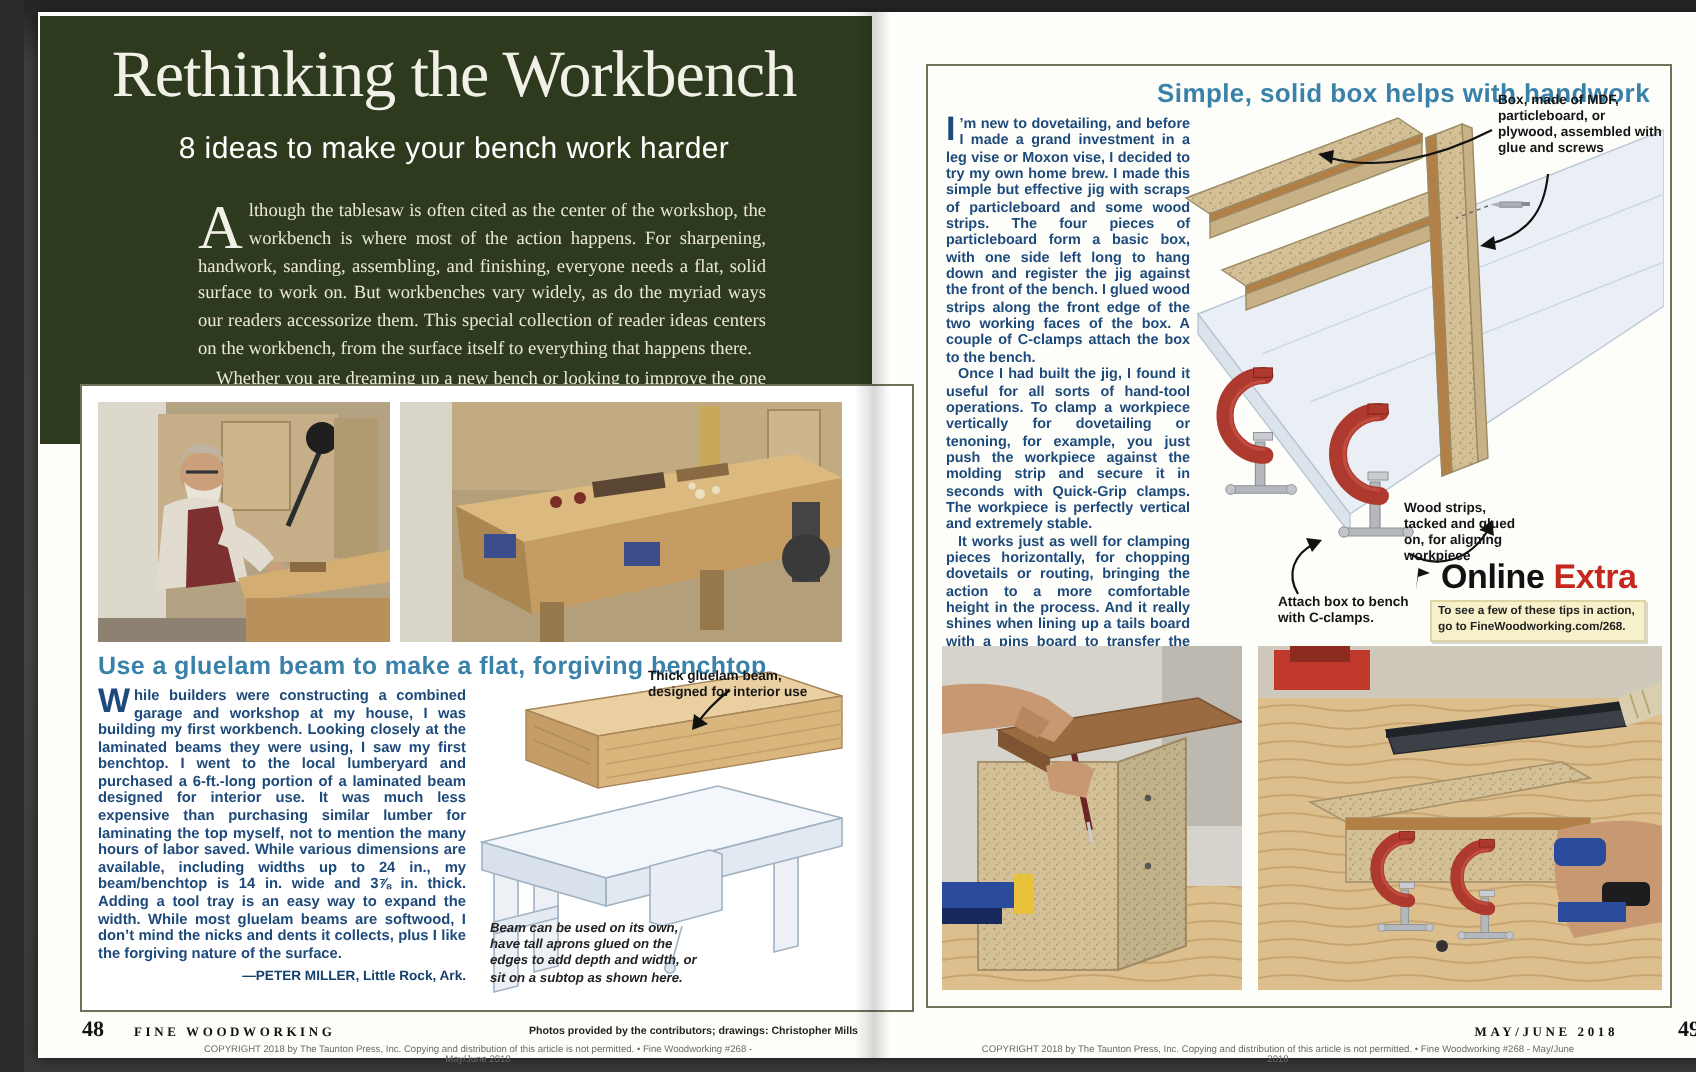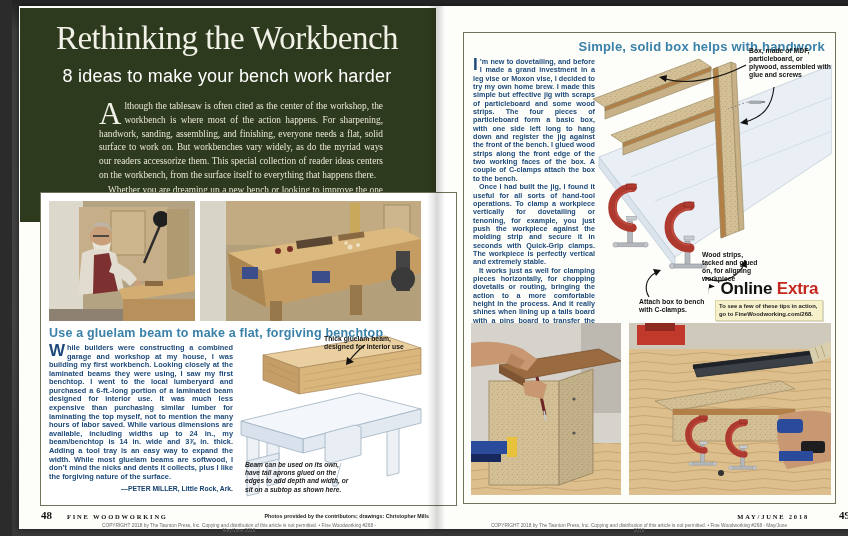--- a/index.html
+++ b/index.html
@@ -9,21 +9,21 @@
   .abs{position:absolute;}
   .spread{position:absolute;left:7px;top:6px;width:836px;height:523px;background:#fdfdfa;
           box-shadow:0 0 6px rgba(0,0,0,.6);}
   .gutter{position:absolute;left:408px;top:0;width:18px;height:100%;
           background:linear-gradient(90deg,rgba(0,0,0,0),rgba(0,0,0,.10) 40%,rgba(0,0,0,.16) 55%,rgba(0,0,0,0));}
   
   .green{position:absolute;left:1px;top:2px;width:416px;height:214px;background:#2e3a1d;}
   .title{position:absolute;left:0;top:14px;width:416px;text-align:center;color:#f2f1e8;
          font-family:"Liberation Serif",serif;font-size:33px;letter-spacing:-0.5px;font-weight:400;}
   .subtitle{position:absolute;left:0;top:60px;width:416px;text-align:center;color:#ffffff;
-            font-size:18px;letter-spacing:0.2px;}
+            font-size:15px;letter-spacing:0.2px;}
   .intro{position:absolute;left:80px;top:94px;width:284px;color:#eae7d8;text-align:justify;
          font-family:"Liberation Serif",serif;font-size:9.3px;line-height:1.48;}
   .intro .p2{text-indent:9px;margin-top:1px;}
   .dropcap{float:left;font-family:"Liberation Serif",serif;font-size:31px;line-height:.8;
            padding:2px 3px 0 0;color:#f2f1e8;}
   
   .cbox{position:absolute;background:#ffffff;border:1px solid #70735a;overflow:hidden;}
   .boxL{left:21px;top:186px;width:387px;height:312px;padding-left:28px;}
   .boxR{left:444px;top:26px;width:371px;height:470px;background:#fdfdfa;}
   .photo{position:absolute;overflow:hidden;background:#b9a789;}

